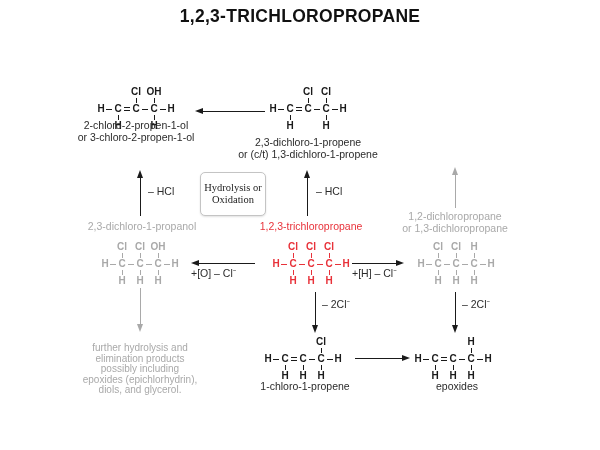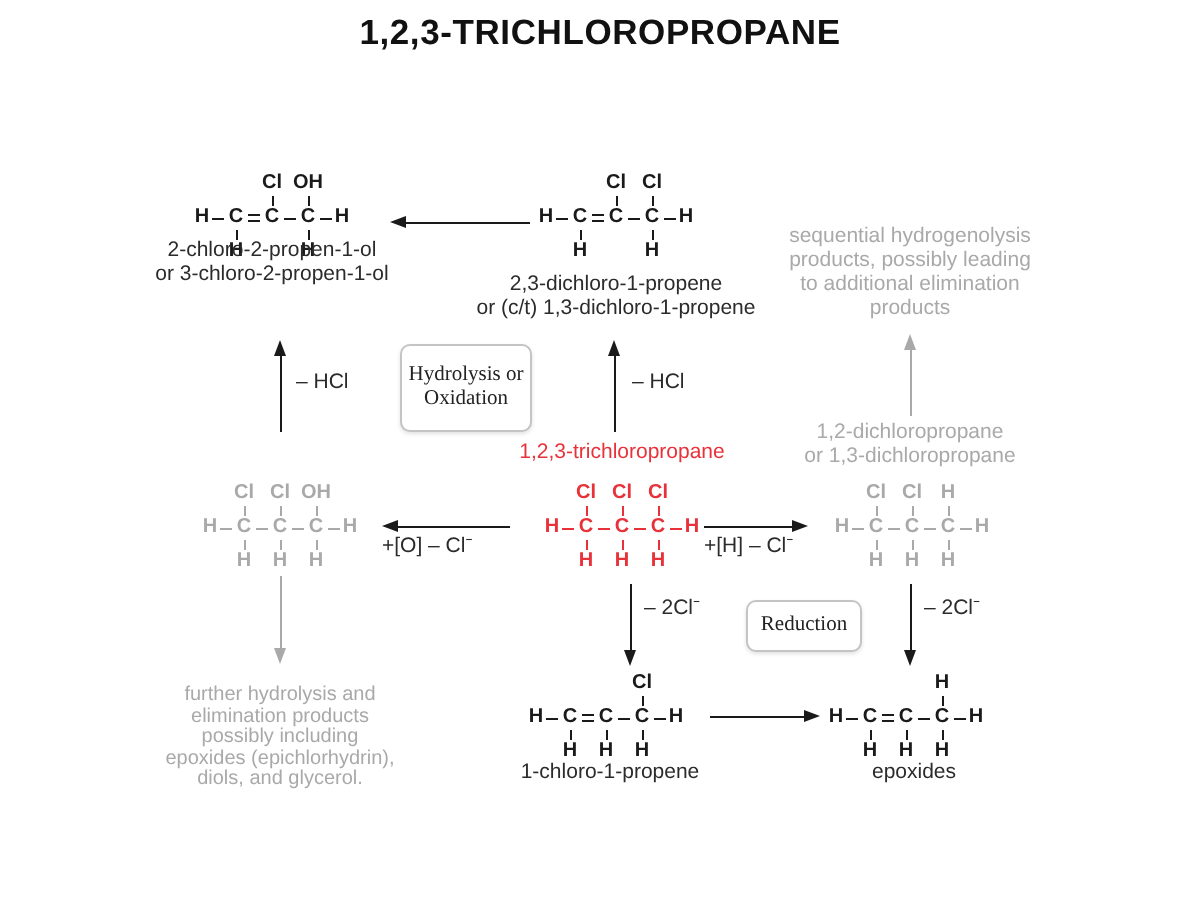--- a/index.html
+++ b/index.html
@@ -525,35 +525,31 @@
       <div style="position: absolute; top: 354px; height: 8px; width: 55px; left: 355px;">
         <div style="position: absolute; top: 3.5px; height: 1px; width: 48px; background: rgb(26, 26, 26); left: 0px;"></div>
         <div style="position: absolute; width: 0px; height: 0px; top: 0.5px; border-top: 3.5px solid transparent; border-bottom: 3.5px solid transparent; right: 0px; border-left: 8px solid rgb(26, 26, 26);"></div>
       </div>
     </div>
 
   <div class="txt ctr" style="left:136px;top:120px;">2-chloro-2-propen-1-ol
 or 3-chloro-2-propen-1-ol</div>
   <div class="txt ctr" style="left:308px;top:137px;">2,3-dichloro-1-propene
 or (c/t) 1,3-dichloro-1-propene</div>
-  <div class="txt ctr gray" style="left:455px;top:112px;line-height:12px;">sequential hydrogenolysis
-products, possibly leading
-to additional elimination
-products</div>
-
+
+  <div class="txt ctr gray" style="left:142px;top:221px;">2,3-dichloro-1-propanol</div>
   <div class="txt ctr red" style="left:311px;top:221px;">1,2,3-trichloropropane</div>
   <div class="txt ctr gray" style="left:455px;top:211px;">1,2-dichloropropane
 or 1,3-dichloropropane</div>
 
   <div class="txt" style="left:148px;top:186px;">– HCl</div>
   <div class="txt" style="left:316px;top:186px;">– HCl</div>
 
   <div class="rxbox" style="left:200px;top:172px;width:66px;height:44px;">Hydrolysis or
 Oxidation</div>
-  <div class="rxbox" style="left:373px;top:300px;width:58px;height:26px;">Reduction</div>
 
   <div class="txt" style="left:191px;top:268px;">+[O] – Cl⁻</div>
   <div class="txt" style="left:352px;top:268px;">+[H] – Cl⁻</div>
 
   <div class="txt" style="left:322px;top:299px;">– 2Cl⁻</div>
   <div class="txt" style="left:462px;top:299px;">– 2Cl⁻</div>
 
   <div class="txt ctr" style="left:305px;top:381px;">1-chloro-1-propene</div>
   <div class="txt ctr" style="left:457px;top:381px;">epoxides</div>
 

